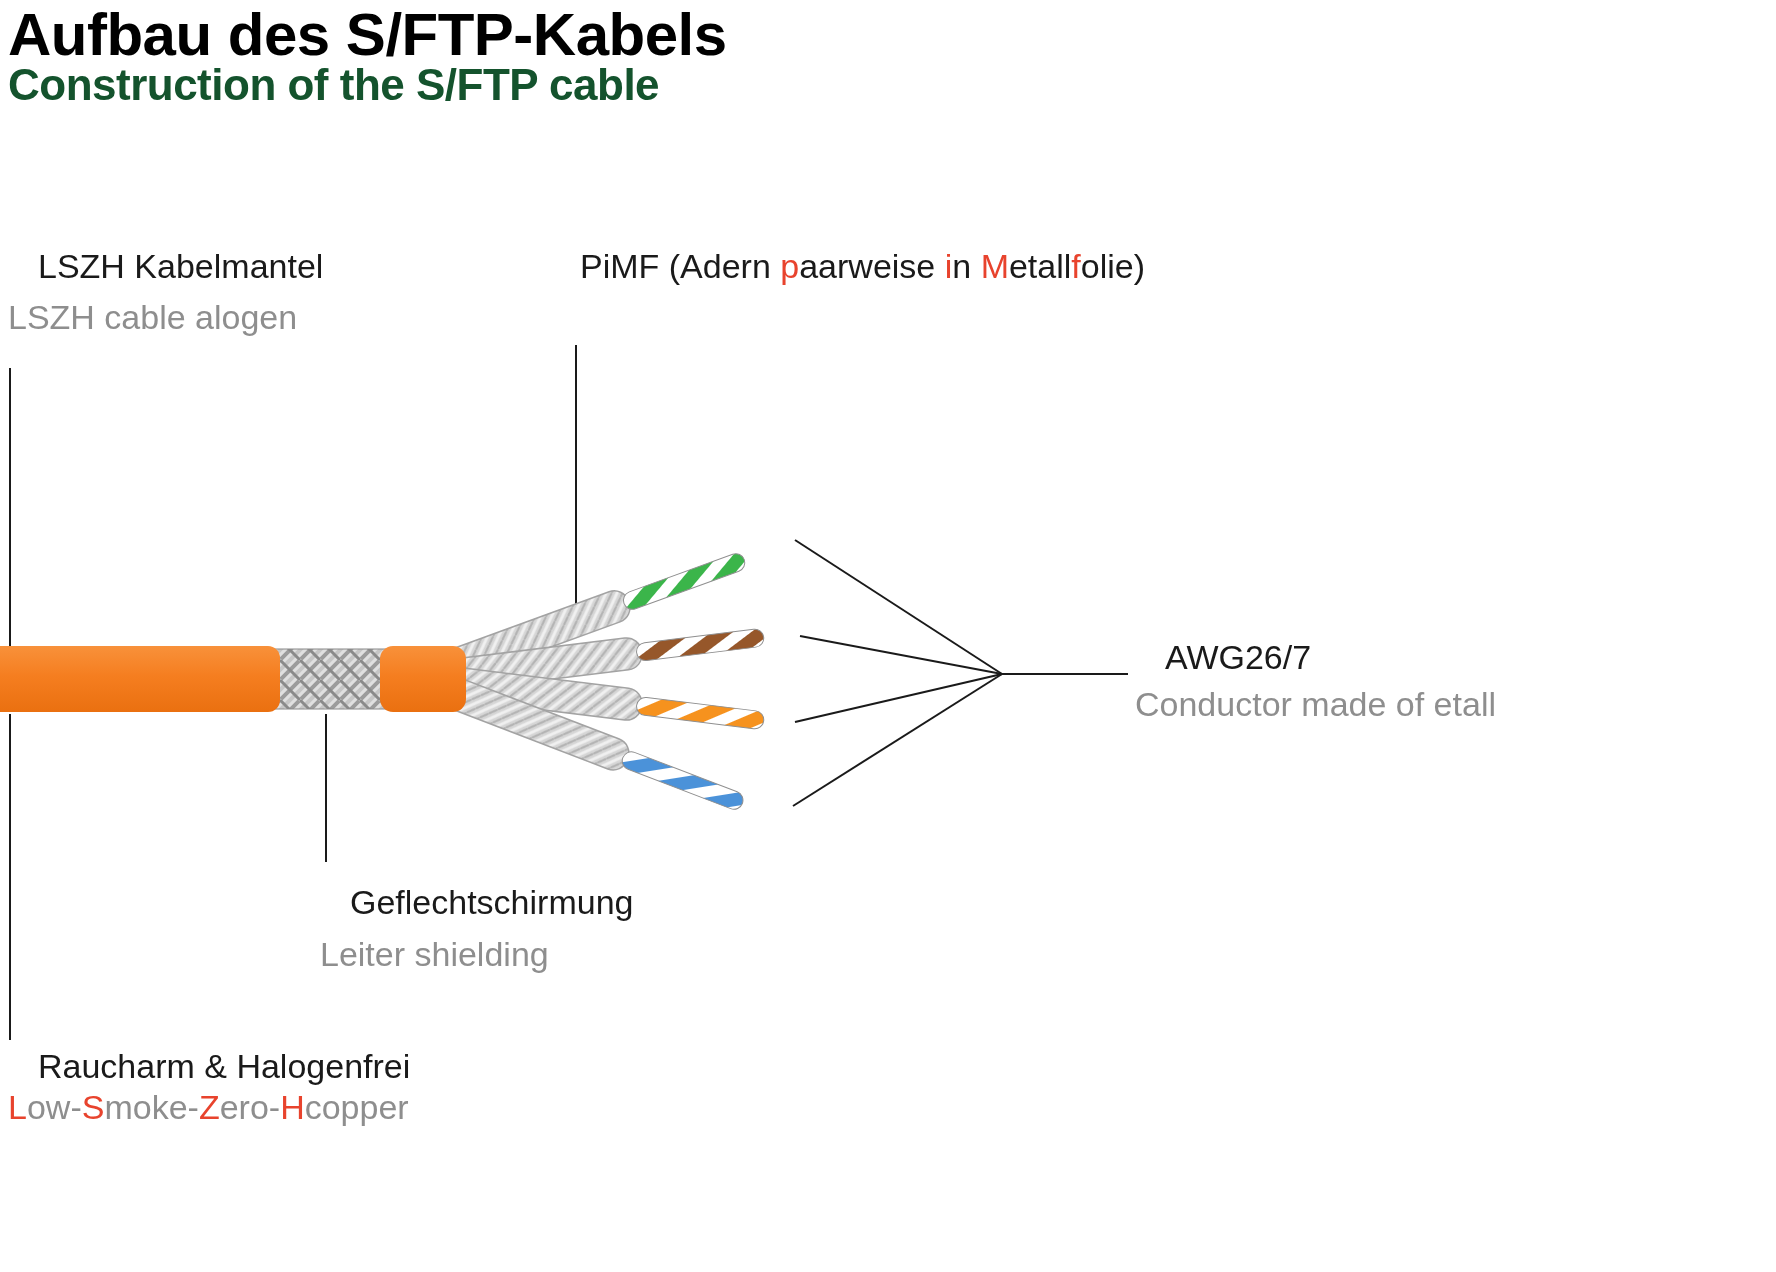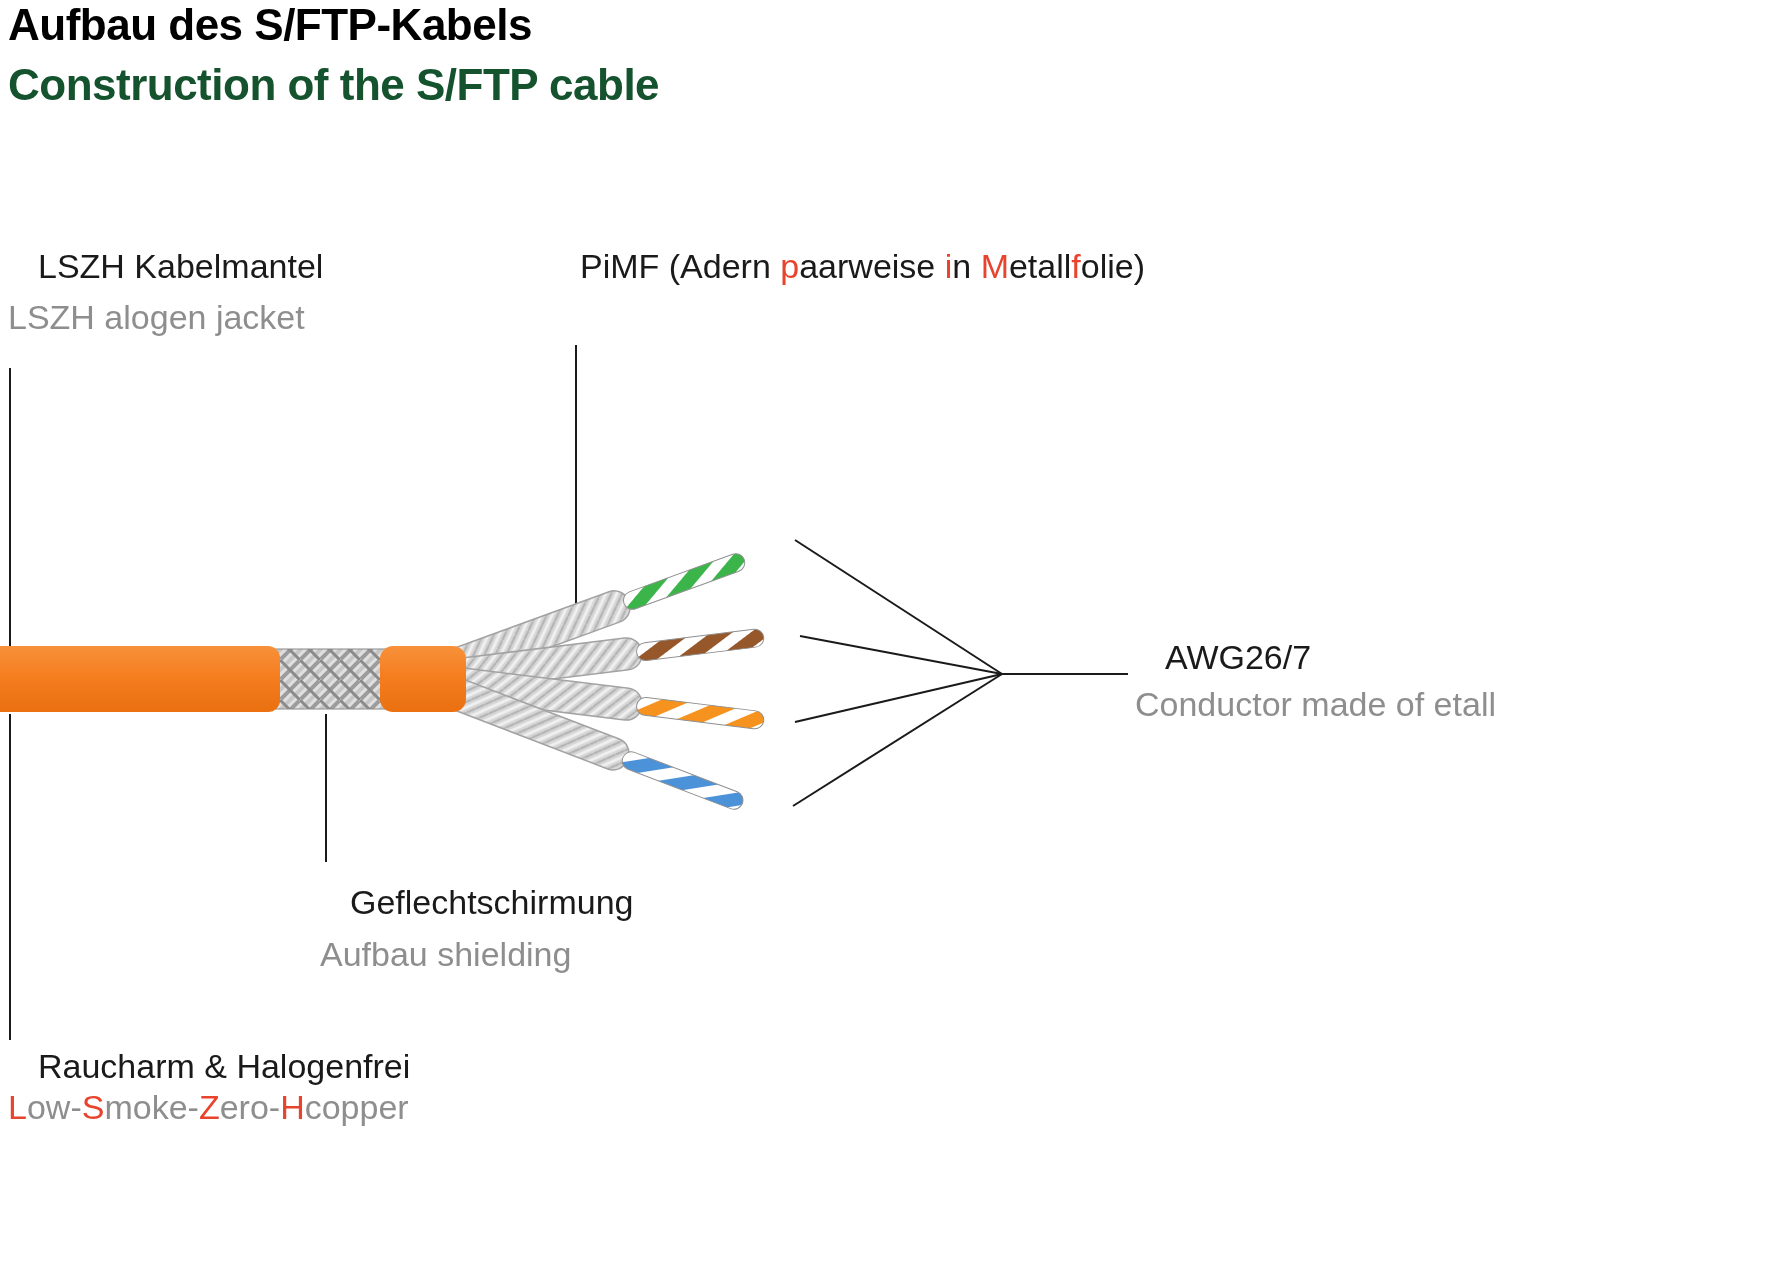--- a/index.html
+++ b/index.html
@@ -6,21 +6,21 @@
   .stage{
     position:relative;
     width:1776px;height:1272px;
     background:#ffffff;
     overflow:hidden;
     font-family:"Liberation Sans", sans-serif;
   }
   .stage svg{position:absolute;left:0;top:0;}
   .title{
     position:absolute;left:8px;top:0px;margin:0;
-    font-size:44px;font-weight:700;color:#000000;letter-spacing:-0.5px;
+    font-size:60px;font-weight:700;color:#000000;letter-spacing:-0.5px;
   }
   .subtitle{
     position:absolute;left:8px;top:60px;margin:0;
     font-size:44px;font-weight:700;color:#14532d;letter-spacing:-0.5px;
   }
   .lbl{position:absolute;font-size:34px;line-height:1.2;white-space:nowrap;}
   .lbl.de{color:#1a1a1a;margin-left:30px;}
   .lbl.en{color:#8e8e8e;}
 </style>
 </head>
@@ -104,26 +104,26 @@
       <rect x="380" y="646" width="86" height="66" rx="13" fill="url(#jacketGrad)"></rect>
 
       <rect x="-12" y="646" width="292" height="66" rx="12" fill="url(#jacketGrad)"></rect>
     </g>
   </svg>
 
   <h1 class="title">Aufbau des S/FTP-Kabels</h1>
   <h2 class="subtitle">Construction of the S/FTP cable</h2>
 
   <div class="lbl de" style="left:8px;top:246px">LSZH Kabelmantel</div>
-  <div class="lbl en" style="left:8px;top:297px">LSZH alogen jacket</div>
+  <div class="lbl en" style="left:8px;top:297px">LSZH cable alogen</div>
 
   <div class="lbl de" style="left:550px;top:246px"><span>PiMF (Adern </span><span style="color: rgb(232, 67, 45);">p</span><span>aarweise </span><span style="color: rgb(232, 67, 45);">i</span><span>n </span><span style="color: rgb(232, 67, 45);">M</span><span>etall</span><span style="color: rgb(232, 67, 45);">f</span><span>olie)</span></div>
 
   <div class="lbl de" style="left:1135px;top:637px">AWG26/7</div>
   <div class="lbl en" style="left:1135px;top:684px">Conductor made of etall</div>
 
   <div class="lbl de" style="left:320px;top:882px">Geflechtschirmung</div>
-  <div class="lbl en" style="left:320px;top:934px">Aufbau shielding</div>
+  <div class="lbl en" style="left:320px;top:934px">Leiter shielding</div>
 
   <div class="lbl de" style="left:8px;top:1046px">Raucharm &amp; Halogenfrei</div>
   <div class="lbl en" style="left:8px;top:1087px"><span style="color: rgb(232, 67, 45);">L</span><span>ow-</span><span style="color: rgb(232, 67, 45);">S</span><span>moke-</span><span style="color: rgb(232, 67, 45);">Z</span><span>ero-</span><span style="color: rgb(232, 67, 45);">H</span><span>copper</span></div>
 
 </div>
 
 </body></html>

